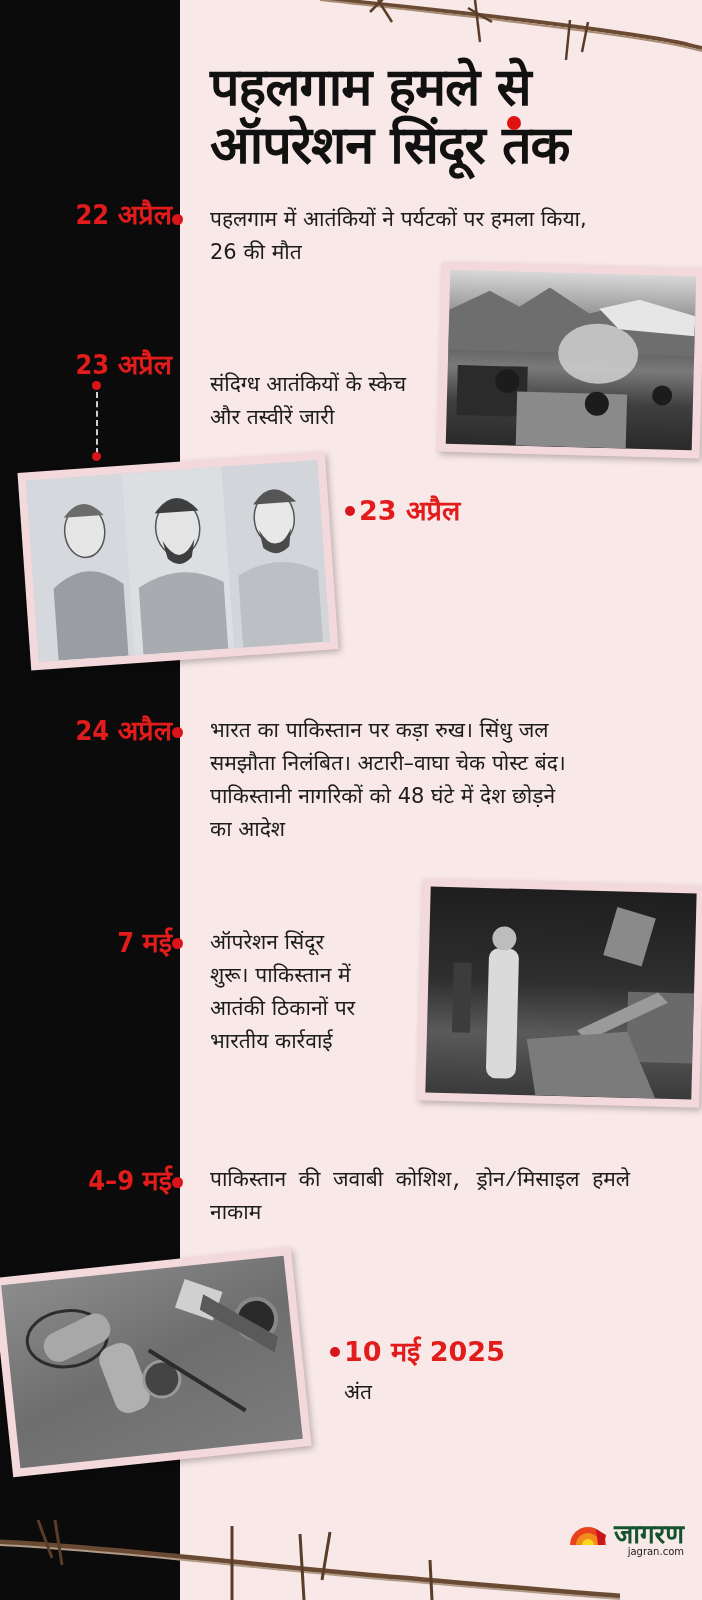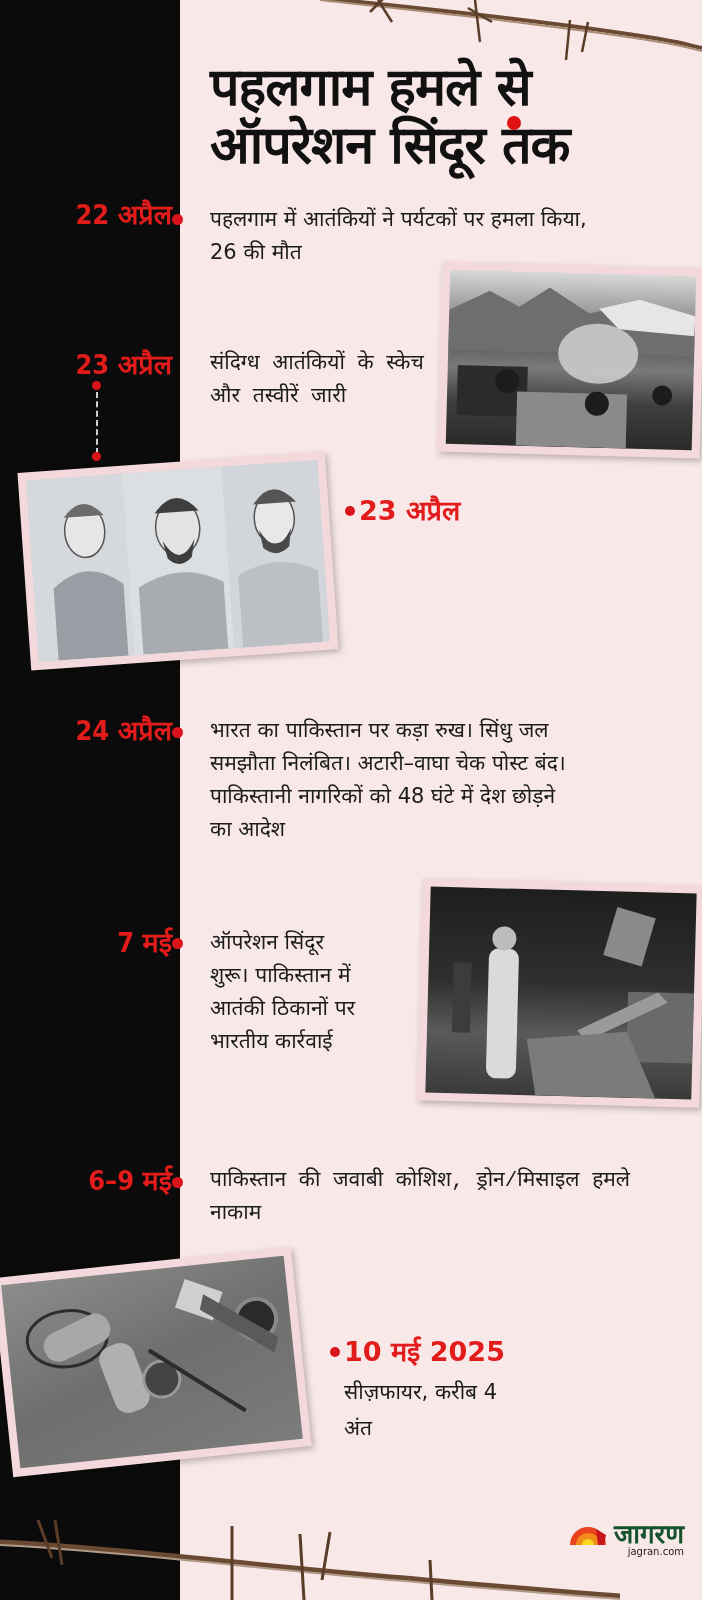--- a/index.html
+++ b/index.html
@@ -118,21 +118,21 @@
       <circle cx="150" cy="130" r="12" fill="#1c1c1c"></circle>
       <circle cx="215" cy="120" r="10" fill="#1c1c1c"></circle>
     </svg>
   </div>
 </div>
 
 <div class="date" style="top:350px;">23 अप्रैल</div>
 <div class="dot" style="left:92px; top:381px; width:9px; height:9px;"></div>
 <div class="dashed"></div>
 <div class="dot" style="left:92px; top:452px; width:9px; height:9px;"></div>
-<div class="desc" style="top:347px;font-family:Liberation Mono, monospace;">
+<div class="desc" style="top:368px;">
   <div>संदिग्ध आतंकियों के स्केच</div>
   <div>और तस्वीरें जारी</div>
 </div>
 
 <div class="photo" style="left:24px; top:462px; width:308px; height:198px; transform:rotate(-4deg);">
   <div class="inner" style="background:#cfd3d8;">
     <svg width="292" height="182" viewBox="0 0 292 182">
       <rect x="0" y="0" width="96" height="182" fill="#d5d8dc"></rect>
       <rect x="96" y="0" width="100" height="182" fill="#dcdfe2"></rect>
       <rect x="196" y="0" width="96" height="182" fill="#d2d6da"></rect>
@@ -183,21 +183,21 @@
       <rect x="200" y="100" width="66" height="70" fill="#6a6a6a"></rect>
       <path d="M150 140 L230 100 L240 110 L160 150 Z" fill="#9a9a9a"></path>
       <rect x="60" y="60" width="30" height="130" rx="10" fill="#dadada"></rect>
       <circle cx="75" cy="50" r="12" fill="#bdbdbd"></circle>
       <rect x="25" y="75" width="18" height="70" fill="#3c3c3c"></rect>
       <path d="M100 150 L200 140 L230 206 L110 206 Z" fill="#7b7b7b"></path>
     </svg>
   </div>
 </div>
 
-<div class="date" style="top:1166px;">6–9 मई</div>
+<div class="date" style="top:1166px;">4–9 मई</div>
 <div class="dot" style="left:172px; top:1177px;"></div>
 <div class="desc" style="top:1164px;font-family:Liberation Mono, monospace;">
   <div>पाकिस्तान की जवाबी कोशिश, ड्रोन/मिसाइल हमले</div>
   <div>नाकाम</div>
 </div>
 
 <div class="photo" style="left:2px; top:1262px; width:300px; height:200px; transform:rotate(-6deg);">
   <div class="inner" style="background:linear-gradient(160deg,#8c8c8c 0%,#6e6e6e 50%,#7c7c7c 100%);">
     <svg width="284" height="184" viewBox="0 0 284 184">
       <ellipse cx="60" cy="60" rx="40" ry="28" fill="none" stroke="#2c2c2c" stroke-width="3"></ellipse>
@@ -211,21 +211,20 @@
     </svg>
   </div>
 </div>
 
 <div style="position:absolute; left:330px; top:1336px;">
   <div class="inline-date">
     <span class="dot-inline"></span>
     <span>10 मई 2025</span>
   </div>
   <div style="font-size:21px; line-height:36px; margin-left:14px; margin-top:6px;">
-    <div>सीज़फायर, करीब 4</div>
     <div>अंत</div>
   </div>
 </div>
 
 <div class="wire" style="left:0; top:1520px;">
   <svg width="620" height="80" viewBox="0 0 620 80">
     <path d="M0 22 C 120 28, 240 44, 380 56 S 560 72, 620 76" stroke="#6b4a33" stroke-width="5" fill="none"></path>
     <path d="M0 25 C 120 31, 240 47, 380 59 S 560 75, 620 79" stroke="#b09a88" stroke-width="2" fill="none"></path>
     <g stroke="#5a3d28" stroke-width="3">
       <line x1="38" y1="0" x2="52" y2="38"></line>

